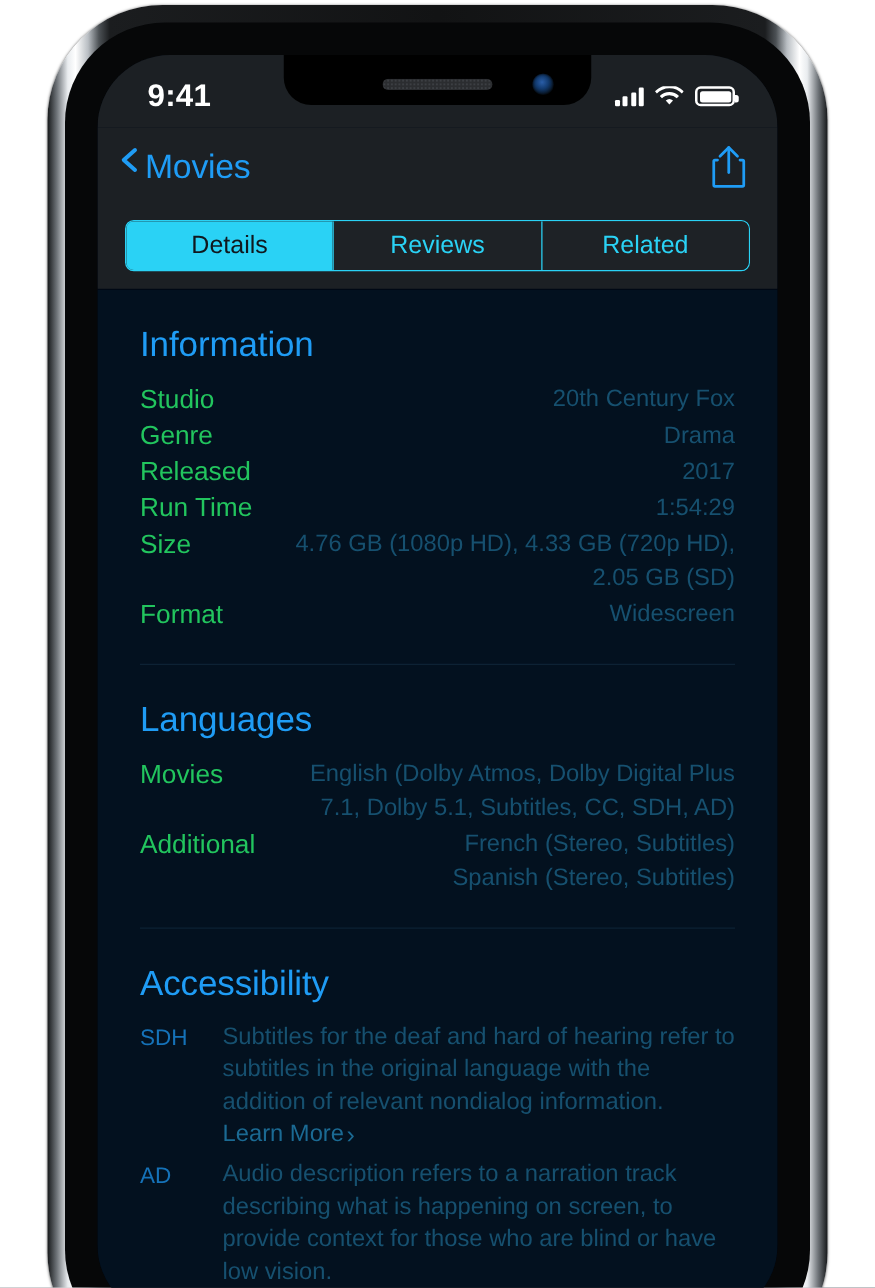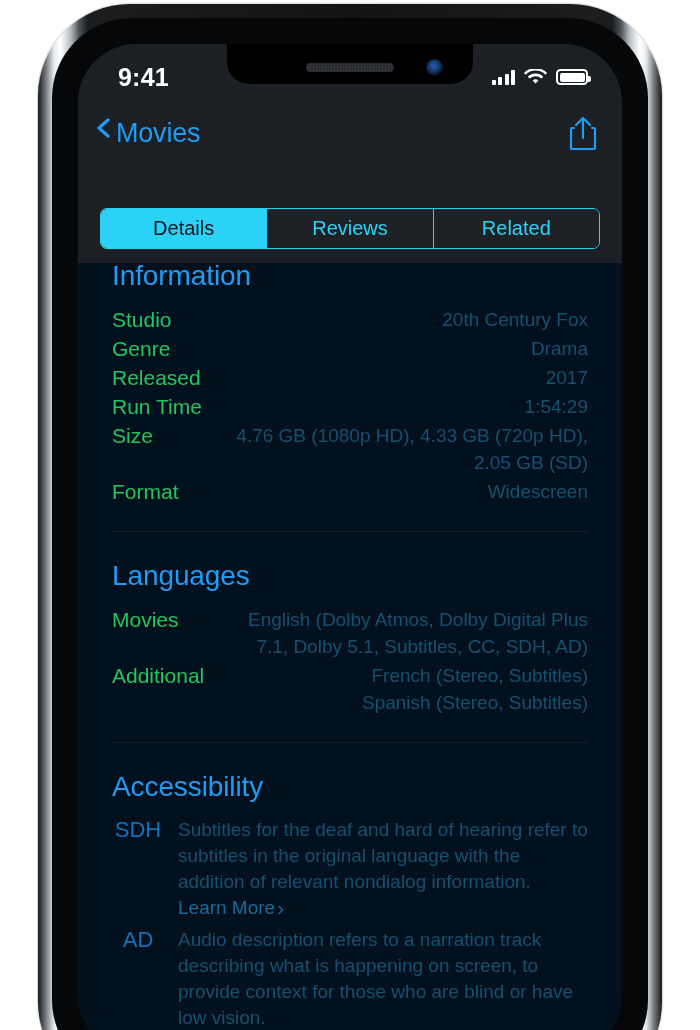--- a/index.html
+++ b/index.html
@@ -102,21 +102,21 @@
   .back { display:flex; align-items:flex-start; cursor:pointer; }
   .chev-back { width:20px; height:20px; margin-right:2px; }
   .back-label { color:#1f9cf5; font-size:27px; letter-spacing:-.2px; }
   .share-icon { width:30px; height:36px; cursor:pointer; }
 
   
   .seg-wrap { position:absolute; left:0; top:120px; width:100%; background:#1c2024;
               padding:12px 22px 14px 22px; z-index:8; }
   .segmented {
     display:flex; height:41px; border:1.6px solid #2ad2f5;
-    border-radius:7px; overflow:hidden;margin-top:32px;
+    border-radius:7px; overflow:hidden;
   }
   .seg {
     flex:1; display:flex; align-items:center; justify-content:center;
     font-size:20px; color:#2ad2f5; background:#1e2226;
     border-left:1.6px solid #2ad2f5; cursor:pointer;
   }
   .seg:first-child{ border-left:none; }
   .seg.active{ background:#2ad2f5; color:#10181e; }
 
   
@@ -133,22 +133,22 @@
     width:105px; flex:0 0 105px; text-align:left; padding-right:14px;
     color:#22c55e; font-size:21px; line-height:27px;
   }
   .row .val { flex:1; color:#16506f; font-size:19px; line-height:27px;text-align:right; }
 
   .lang .lbl { width:112px; flex:0 0 112px; }
   .lang .val { color:#16506f; }
 
   .acc-row { display:flex; margin-bottom:6px; }
   .acc-row .lbl {
-    width:66px; flex:0 0 66px; text-align:center; padding-right:14px;
-    color:#1572b8; font-size:22px; line-height:26px;
+    width:66px; flex:0 0 66px; text-align:left; padding-right:14px;
+    color:#1572b8; font-size:18px; line-height:26px;
   }
   .acc-row .val { flex:1; color:#16506f; font-size:19px; line-height:26px; }
   .learn { color:#1b6a93; display:inline-flex; align-items:center; cursor:pointer; }
   .learn .cv { margin-left:2px; font-size:20px; line-height:1; }
 </style>
 </head>
 <body>
 
 <div class="stage">
   <div class="phone">

